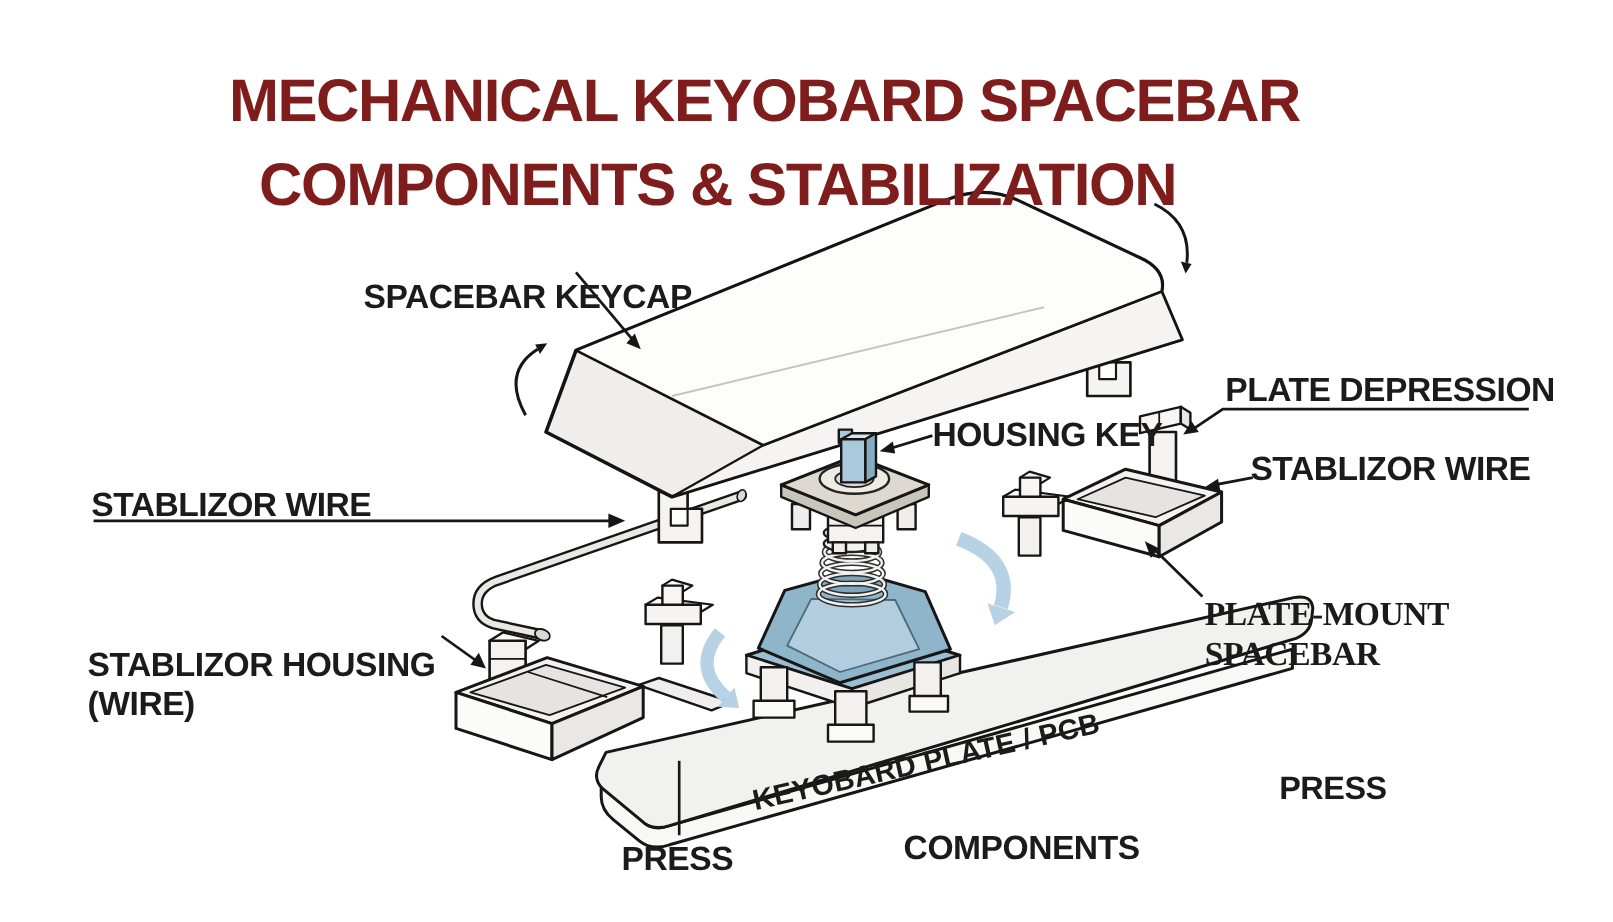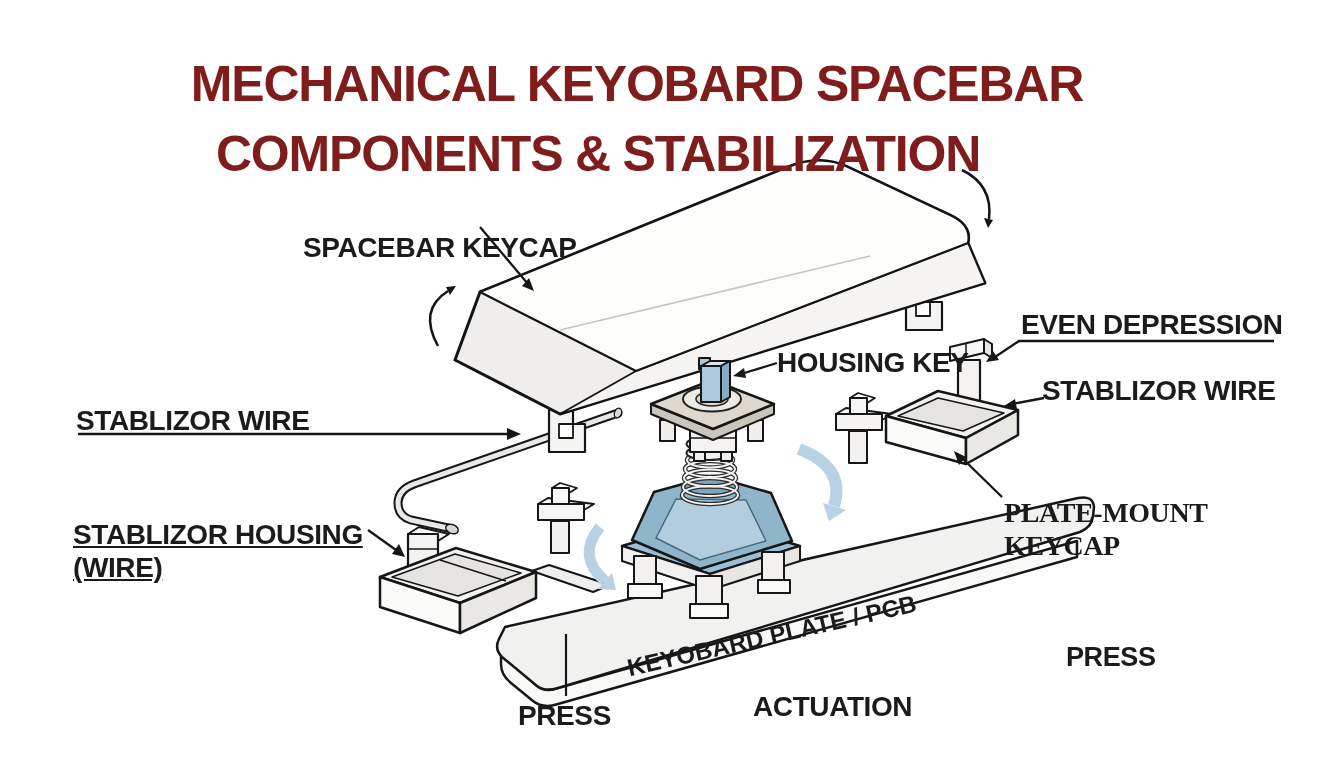--- a/index.html
+++ b/index.html
@@ -198,37 +198,37 @@
   </g>
 </svg>
 
 <div class="title" style="left:613px; top:59px;">MECHANICAL KEYOBARD SPACEBAR</div>
 <div class="title" style="left:574px; top:129px;">COMPONENTS &amp; STABILIZATION</div>
 
 <div class="lbl" style="left:303px; top:187px;margin-top:44px;">SPACEBAR KEYCAP</div>
 
 <div class="lbl" style="left:777px; top:346px;">HOUSING KEY</div>
 
-<div class="lbl" style="left:1021px; top:308px;">EVEN DEPRESSION</div>
+<div class="lbl" style="left:1021px; top:308px;">PLATE DEPRESSION</div>
 
 <div class="lbl" style="left:1042px; top:374px;">STABLIZOR WIRE</div>
 
 <div class="lbl" style="left:1004px; top:496px;font-family:Liberation Serif, serif;">
   <div>PLATE-MOUNT</div>
-  <div>KEYCAP</div>
+  <div>SPACEBAR</div>
 </div>
 
 <div class="lbl" style="left:76px; top:404px;">STABLIZOR WIRE</div>
 
-<div class="lbl" style="left:73px; top:518px;text-decoration:underline;">
+<div class="lbl" style="left:73px; top:537px;">
   <div>STABLIZOR HOUSING</div>
   <div>(WIRE)</div>
 </div>
 
 <div class="lbl rot" style="left:772px; top:636px;">KEYOBARD PLATE / PCB</div>
 
 <div class="lbl" style="left:518px; top:699px;">PRESS</div>
 
-<div class="lbl" style="left:753px; top:690px;">ACTUATION</div>
+<div class="lbl" style="left:753px; top:690px;">COMPONENTS</div>
 
 <div class="lbl small" style="left:1066px; top:642px;">PRESS</div>
 
 </div>
 
 </body></html>

